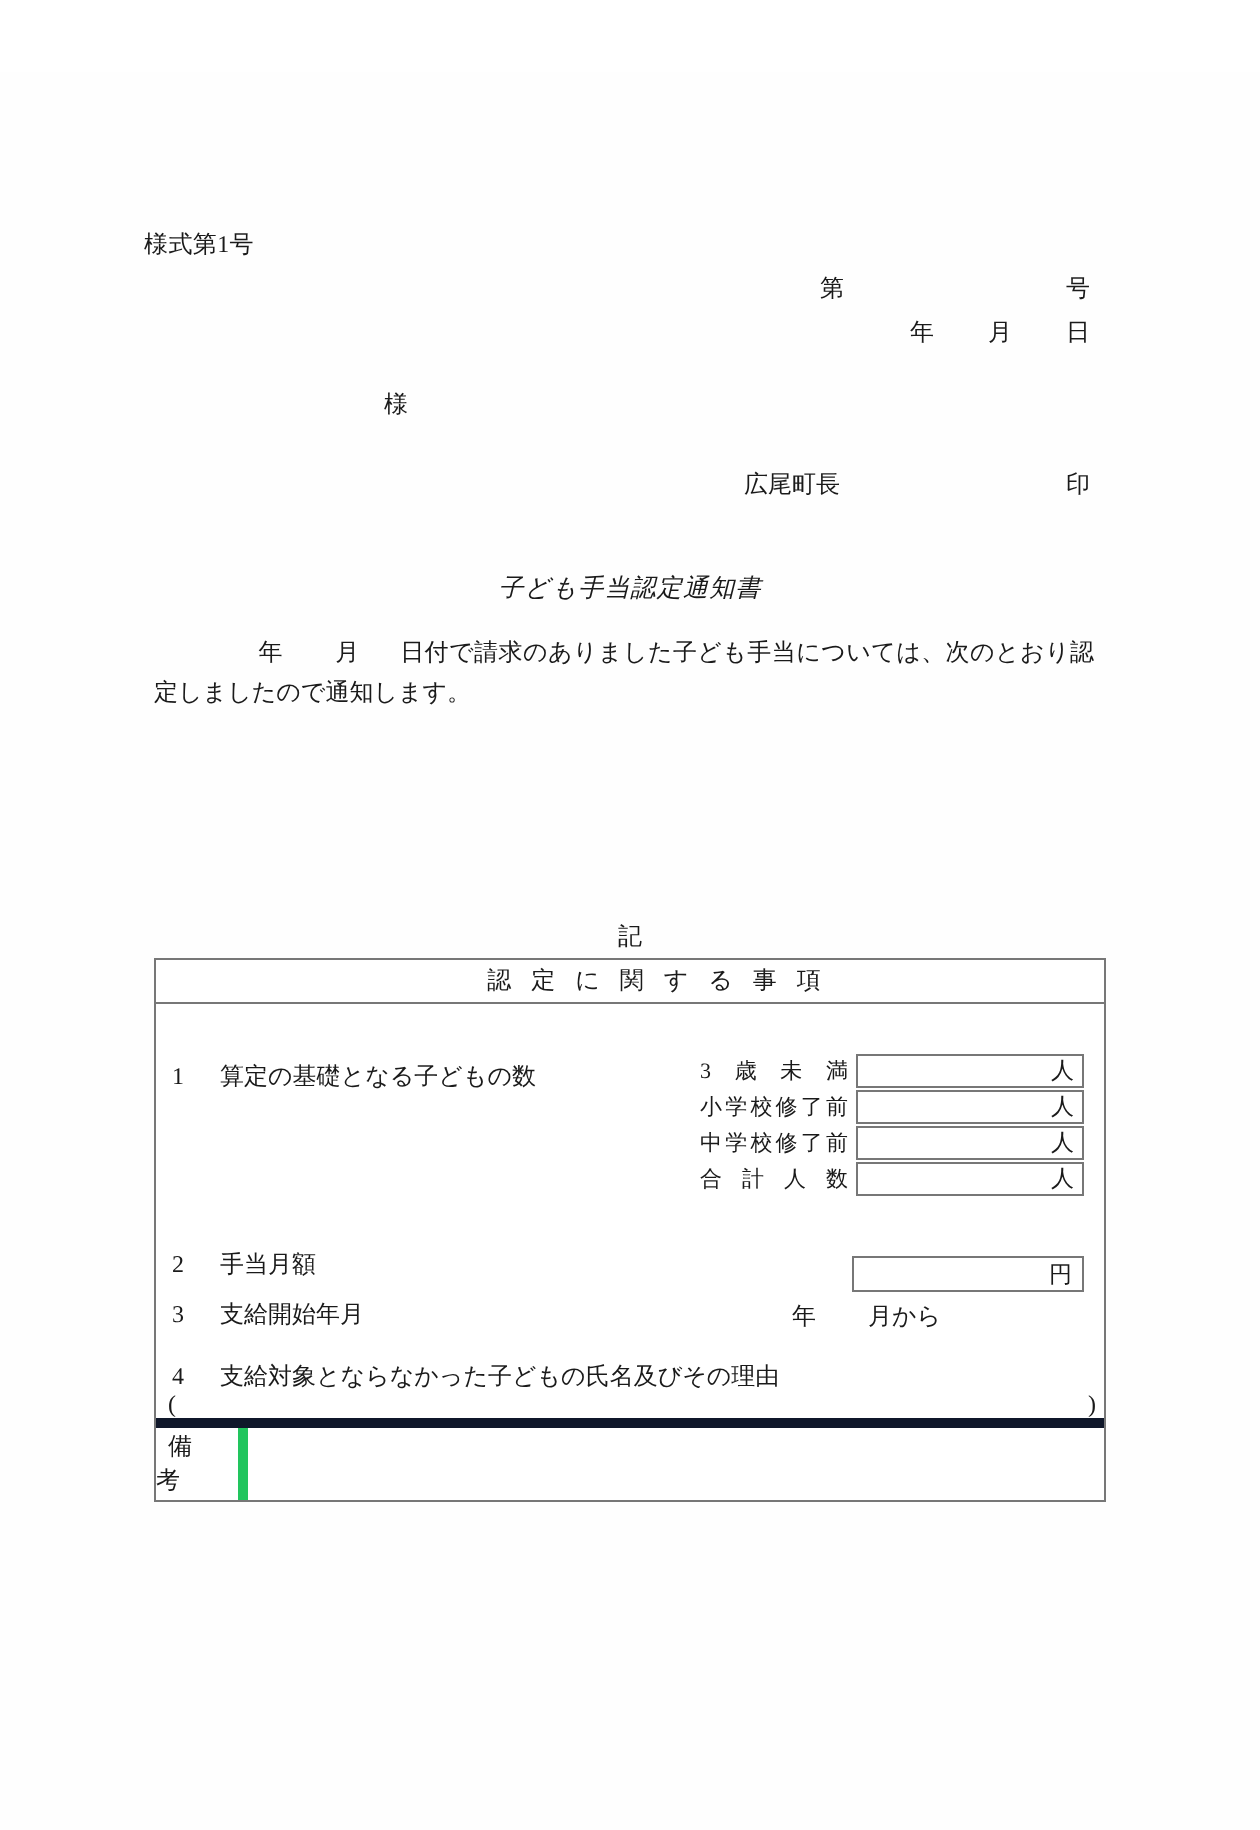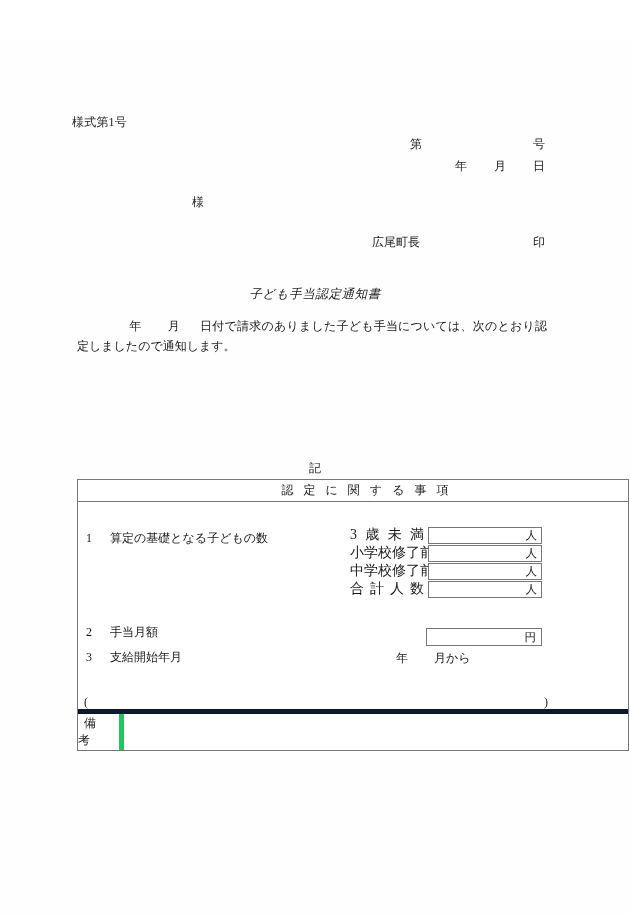--- a/index.html
+++ b/index.html
@@ -122,21 +122,21 @@
     width: 630px;
     text-align: center;
     font-size: 12px;
   }
 
   
   .form-table {
     position: absolute;
     left: 77px;
     top: 443px;
-    width: 552px;
+    width: 476px;
     border: 1px solid #777;
     border-collapse: collapse;
     box-sizing: border-box;
     background: #fff;
   }
   .tbl-head {
     height: 22px;
     border-bottom: 1px solid #777;
     box-sizing: border-box;
     display: flex;
@@ -170,21 +170,21 @@
     left: 272px;
     top: 24px;
   }
   .count-row {
     display: flex;
     align-items: center;
     height: 18px;
   }
   .count-name {
     width: 78px;
-    font-size: 14px;
+    font-size: 11px;
     text-align: justify;
     text-justify: inter-character;
     text-align-last: justify;
     white-space: nowrap;
     padding-right: 4px;
     box-sizing: border-box;
   }
   .count-box {
     width: 114px;
     height: 17px;
@@ -341,20 +341,23 @@
       </div>
 
       <div class="row-label" style="left:8px; top:147px;">
         <span class="row-num">3</span><span>支給開始年月</span>
       </div>
 
       <div class="start-date">
         <span>年</span><span class="sd-gap"></span><span>月から</span>
       </div>
 
+      <div class="row-label" style="left:8px; top:178px;">
+        <span class="row-num">4</span><span>支給対象とならなかった子どもの氏名及びその理由</span>
+      </div>
 
       <div class="paren-line">
         <span>(</span>
         <span>)</span>
       </div>
 
     </div>
 
     <div class="tbl-remarks">
       <div class="remarks-label">備考</div>

